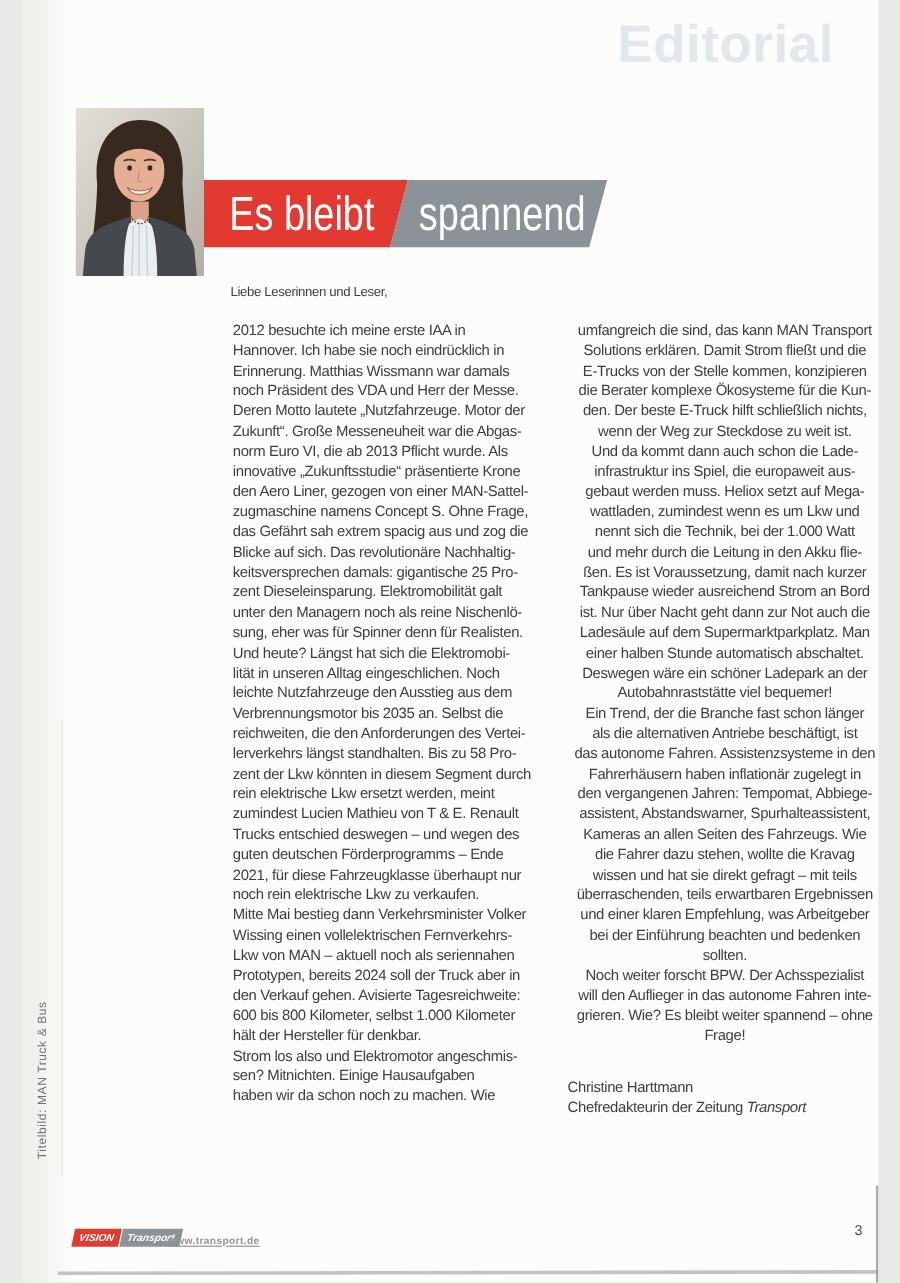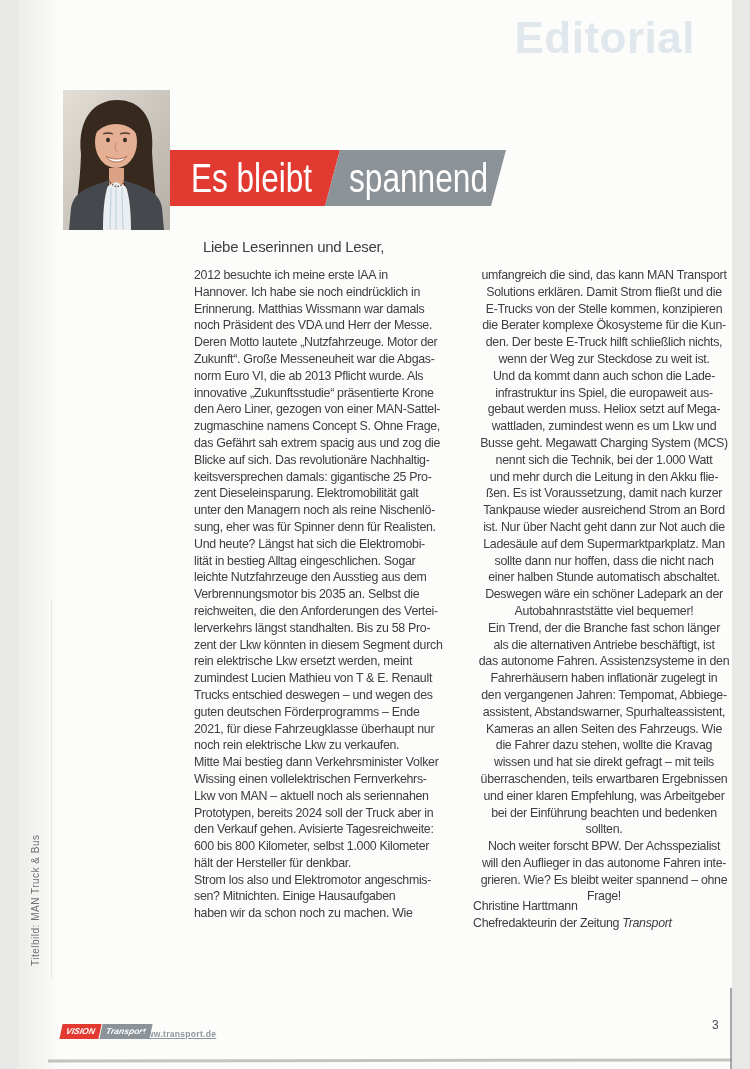--- a/index.html
+++ b/index.html
@@ -36,22 +36,22 @@
     font-size:44px;font-weight:bold;letter-spacing:.5px;
     color:#e0e8ed;
   }
   .portrait{position:absolute;left:45px;top:90px;width:107px;height:140px;}
   .banner{position:absolute;left:150px;top:148px;width:340px;height:60px;}
   .banner text{
     font-family:"Liberation Sans","DejaVu Sans",sans-serif;
     font-size:40px;fill:#ffffff;
   }
   .greeting{
-    position:absolute;left:185px;top:238px;
-    font-size:15px;letter-spacing:-0.3px;
+    position:absolute;left:174px;top:238px;
+    font-size:11px;letter-spacing:-0.3px;
   }
   .column{
     position:absolute;top:267px;width:282px;
     font-size:12.4px;line-height:16.8px;letter-spacing:-0.3px;
   }
   .column-left{left:176px;}
   .column-right{left:445px;text-align:center;}
   .text-line{white-space:nowrap;height:16.8px;}
   .signature{
     position:absolute;left:455px;top:898px;
@@ -139,21 +139,21 @@
       <div class="text-line">innovative „Zukunftsstudie“ präsentierte Krone</div>
       <div class="text-line">den Aero Liner, gezogen von einer MAN-Sattel-</div>
       <div class="text-line">zugmaschine namens Concept S. Ohne Frage,</div>
       <div class="text-line">das Gefährt sah extrem spacig aus und zog die</div>
       <div class="text-line">Blicke auf sich. Das revolutionäre Nachhaltig-</div>
       <div class="text-line">keitsversprechen damals: gigantische 25 Pro-</div>
       <div class="text-line">zent Dieseleinsparung. Elektromobilität galt</div>
       <div class="text-line">unter den Managern noch als reine Nischenlö-</div>
       <div class="text-line">sung, eher was für Spinner denn für Realisten.</div>
       <div class="text-line">Und heute? Längst hat sich die Elektromobi-</div>
-      <div class="text-line">lität in bestieg Alltag eingeschlichen. Sogar</div>
+      <div class="text-line">lität in unseren Alltag eingeschlichen. Noch</div>
       <div class="text-line">leichte Nutzfahrzeuge den Ausstieg aus dem</div>
       <div class="text-line">Verbrennungsmotor bis 2035 an. Selbst die</div>
       <div class="text-line">reichweiten, die den Anforderungen des Vertei-</div>
       <div class="text-line">lerverkehrs längst standhalten. Bis zu 58 Pro-</div>
       <div class="text-line">zent der Lkw könnten in diesem Segment durch</div>
       <div class="text-line">rein elektrische Lkw ersetzt werden, meint</div>
       <div class="text-line">zumindest Lucien Mathieu von T &amp; E. Renault</div>
       <div class="text-line">Trucks entschied deswegen – und wegen des</div>
       <div class="text-line">guten deutschen Förderprogramms – Ende</div>
       <div class="text-line">2021, für diese Fahrzeugklasse überhaupt nur</div>
@@ -174,28 +174,26 @@
       <div class="text-line">umfangreich die sind, das kann MAN Transport</div>
       <div class="text-line">Solutions erklären. Damit Strom fließt und die</div>
       <div class="text-line">E-Trucks von der Stelle kommen, konzipieren</div>
       <div class="text-line">die Berater komplexe Ökosysteme für die Kun-</div>
       <div class="text-line">den. Der beste E-Truck hilft schließlich nichts,</div>
       <div class="text-line">wenn der Weg zur Steckdose zu weit ist.</div>
       <div class="text-line">Und da kommt dann auch schon die Lade-</div>
       <div class="text-line">infrastruktur ins Spiel, die europaweit aus-</div>
       <div class="text-line">gebaut werden muss. Heliox setzt auf Mega-</div>
       <div class="text-line">wattladen, zumindest wenn es um Lkw und</div>
-      <div class="text-line">Busse geht. Megawatt Charging System (MCS)</div>
       <div class="text-line">nennt sich die Technik, bei der 1.000 Watt</div>
       <div class="text-line">und mehr durch die Leitung in den Akku flie-</div>
       <div class="text-line">ßen. Es ist Voraussetzung, damit nach kurzer</div>
       <div class="text-line">Tankpause wieder ausreichend Strom an Bord</div>
       <div class="text-line">ist. Nur über Nacht geht dann zur Not auch die</div>
       <div class="text-line">Ladesäule auf dem Supermarktparkplatz. Man</div>
-      <div class="text-line">sollte dann nur hoffen, dass die nicht nach</div>
       <div class="text-line">einer halben Stunde automatisch abschaltet.</div>
       <div class="text-line">Deswegen wäre ein schöner Ladepark an der</div>
       <div class="text-line">Autobahnraststätte viel bequemer!</div>
       <div class="text-line">Ein Trend, der die Branche fast schon länger</div>
       <div class="text-line">als die alternativen Antriebe beschäftigt, ist</div>
       <div class="text-line">das autonome Fahren. Assistenzsysteme in den</div>
       <div class="text-line">Fahrerhäusern haben inflationär zugelegt in</div>
       <div class="text-line">den vergangenen Jahren: Tempomat, Abbiege-</div>
       <div class="text-line">assistent, Abstandswarner, Spurhalteassistent,</div>
       <div class="text-line">Kameras an allen Seiten des Fahrzeugs. Wie</div>

